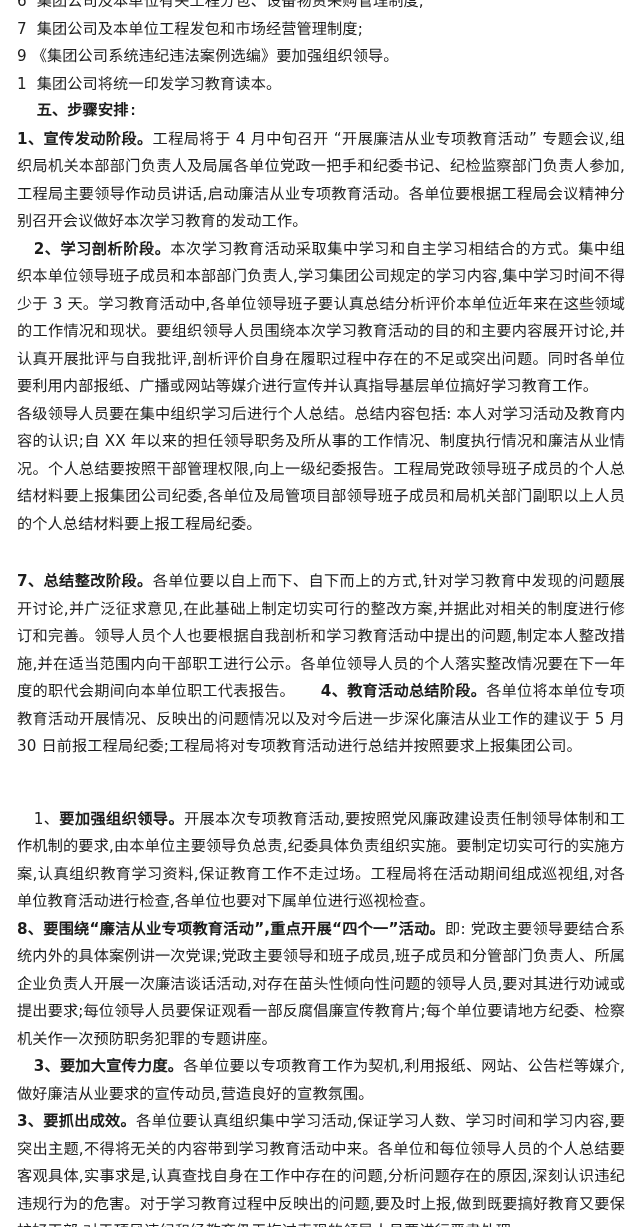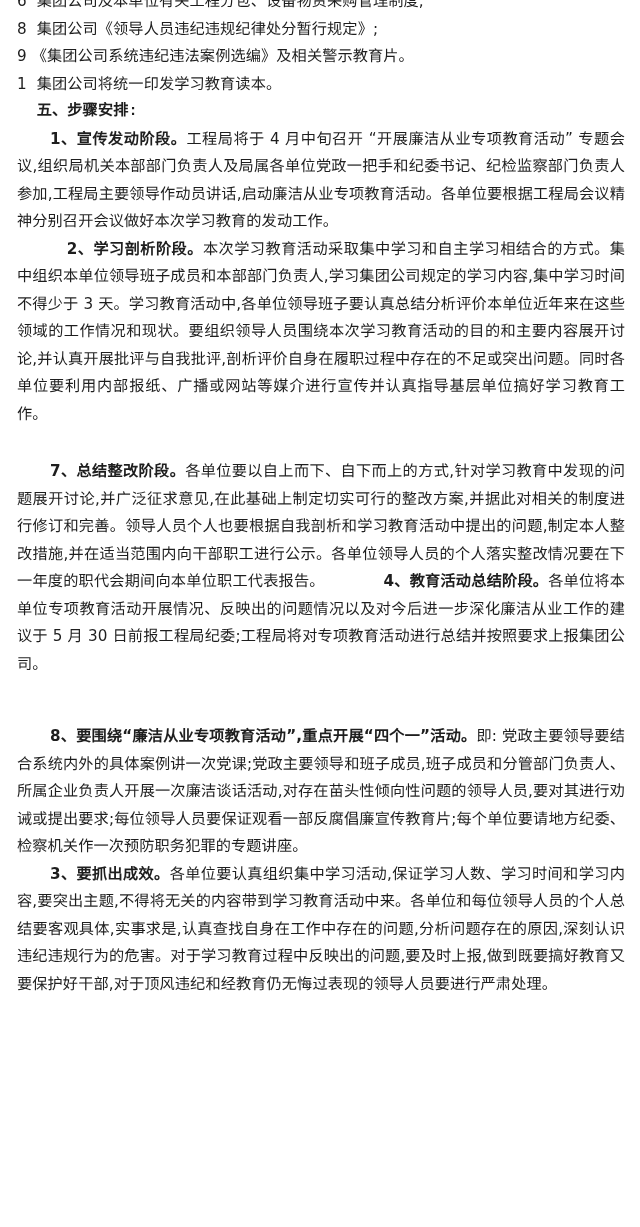--- a/index.html
+++ b/index.html
@@ -52,21 +52,20 @@
   p.indent-head {
     text-indent: 1.3em;
     font-weight: bold;
     font-family: Liberation Mono, monospace;
   }
   p.indent-1 {
     text-indent: 1.1em;
   }
   .b {
     font-weight: bold;
-    margin-left: 33px;
   }
   .spacer-lg {
     height: 30px;
   }
   .spacer-xl {
     height: 45px;
   }
   .gap-inline {
     display: inline-block;
     width: 1.7em;
@@ -76,56 +75,63 @@
 <body>
 
 <div class="page">
   <div class="doc-body">
 
     <p class="list-item">
       <span>6</span>&nbsp;
       <span>集团公司及本单位有关工程分包、设备物资采购管理制度;</span>
     </p>
     <p class="list-item">
-      <span>8</span>&nbsp;
-      <span>集团公司《领导人员违纪违规纪律处分暂行规定》;</span>
+      <span>7</span>&nbsp;
+      <span>集团公司及本单位工程发包和市场经营管理制度;</span>
     </p>
     <p class="list-item">
       <span>9</span>
-      <span>《集团公司系统违纪违法案例选编》及相关警示教育片。</span>
+      <span>《集团公司系统违纪违法案例选编》要加强组织领导。</span>
     </p>
     <p class="list-item">
       <span>1</span>&nbsp;
       <span>集团公司将统一印发学习教育读本。</span>
     </p>
 
     <p class="indent-head">五、步骤安排:</p>
 
     <p class="para">
       <span class="b">1、宣传发动阶段。</span><span>工程局将于 4 月中旬召开 “开展廉洁从业专项教育活动” 专题会议,组织局机关本部部门负责人及局属各单位党政一把手和纪委书记、纪检监察部门负责人参加,工程局主要领导作动员讲话,启动廉洁从业专项教育活动。各单位要根据工程局会议精神分别召开会议做好本次学习教育的发动工作。</span>
     </p>
 
     <p class="indent-1">
       <span class="b">2、学习剖析阶段。</span><span>本次学习教育活动采取集中学习和自主学习相结合的方式。集中组织本单位领导班子成员和本部部门负责人,学习集团公司规定的学习内容,集中学习时间不得少于 3 天。学习教育活动中,各单位领导班子要认真总结分析评价本单位近年来在这些领域的工作情况和现状。要组织领导人员围绕本次学习教育活动的目的和主要内容展开讨论,并认真开展批评与自我批评,剖析评价自身在履职过程中存在的不足或突出问题。同时各单位要利用内部报纸、广播或网站等媒介进行宣传并认真指导基层单位搞好学习教育工作。</span>
     </p>
 
+    <p class="para">各级领导人员要在集中组织学习后进行个人总结。总结内容包括: 本人对学习活动及教育内容的认识;自 XX 年以来的担任领导职务及所从事的工作情况、制度执行情况和廉洁从业情况。个人总结要按照干部管理权限,向上一级纪委报告。工程局党政领导班子成员的个人总结材料要上报集团公司纪委,各单位及局管项目部领导班子成员和局机关部门副职以上人员的个人总结材料要上报工程局纪委。</p>
 
     <div class="spacer-lg"></div>
 
     <p class="para">
       <span class="b">7、总结整改阶段。</span><span>各单位要以自上而下、自下而上的方式,针对学习教育中发现的问题展开讨论,并广泛征求意见,在此基础上制定切实可行的整改方案,并据此对相关的制度进行修订和完善。领导人员个人也要根据自我剖析和学习教育活动中提出的问题,制定本人整改措施,并在适当范围内向干部职工进行公示。各单位领导人员的个人落实整改情况要在下一年度的职代会期间向本单位职工代表报告。</span><span class="gap-inline"></span><span class="b">4、教育活动总结阶段。</span><span>各单位将本单位专项教育活动开展情况、反映出的问题情况以及对今后进一步深化廉洁从业工作的建议于 5 月 30 日前报工程局纪委;工程局将对专项教育活动进行总结并按照要求上报集团公司。</span>
     </p>
 
 
     <div class="spacer-xl"></div>
 
+    <p class="indent-1">
+      <span>1、</span><span class="b">要加强组织领导。</span><span>开展本次专项教育活动,要按照党风廉政建设责任制领导体制和工作机制的要求,由本单位主要领导负总责,纪委具体负责组织实施。要制定切实可行的实施方案,认真组织教育学习资料,保证教育工作不走过场。工程局将在活动期间组成巡视组,对各单位教育活动进行检查,各单位也要对下属单位进行巡视检查。</span>
+    </p>
 
     <p class="para">
       <span class="b">8、要围绕“廉洁从业专项教育活动”,重点开展“四个一”活动。</span><span>即: 党政主要领导要结合系统内外的具体案例讲一次党课;党政主要领导和班子成员,班子成员和分管部门负责人、所属企业负责人开展一次廉洁谈话活动,对存在苗头性倾向性问题的领导人员,要对其进行劝诫或提出要求;每位领导人员要保证观看一部反腐倡廉宣传教育片;每个单位要请地方纪委、检察机关作一次预防职务犯罪的专题讲座。</span>
     </p>
 
+    <p class="indent-1">
+      <span class="b">3、要加大宣传力度。</span><span>各单位要以专项教育工作为契机,利用报纸、网站、公告栏等媒介,做好廉洁从业要求的宣传动员,营造良好的宣教氛围。</span>
+    </p>
 
     <p class="para">
       <span class="b">3、要抓出成效。</span><span>各单位要认真组织集中学习活动,保证学习人数、学习时间和学习内容,要突出主题,不得将无关的内容带到学习教育活动中来。各单位和每位领导人员的个人总结要客观具体,实事求是,认真查找自身在工作中存在的问题,分析问题存在的原因,深刻认识违纪违规行为的危害。对于学习教育过程中反映出的问题,要及时上报,做到既要搞好教育又要保护好干部,对于顶风违纪和经教育仍无悔过表现的领导人员要进行严肃处理。</span>
     </p>
 
   </div>
 </div>
 
 </body></html>

